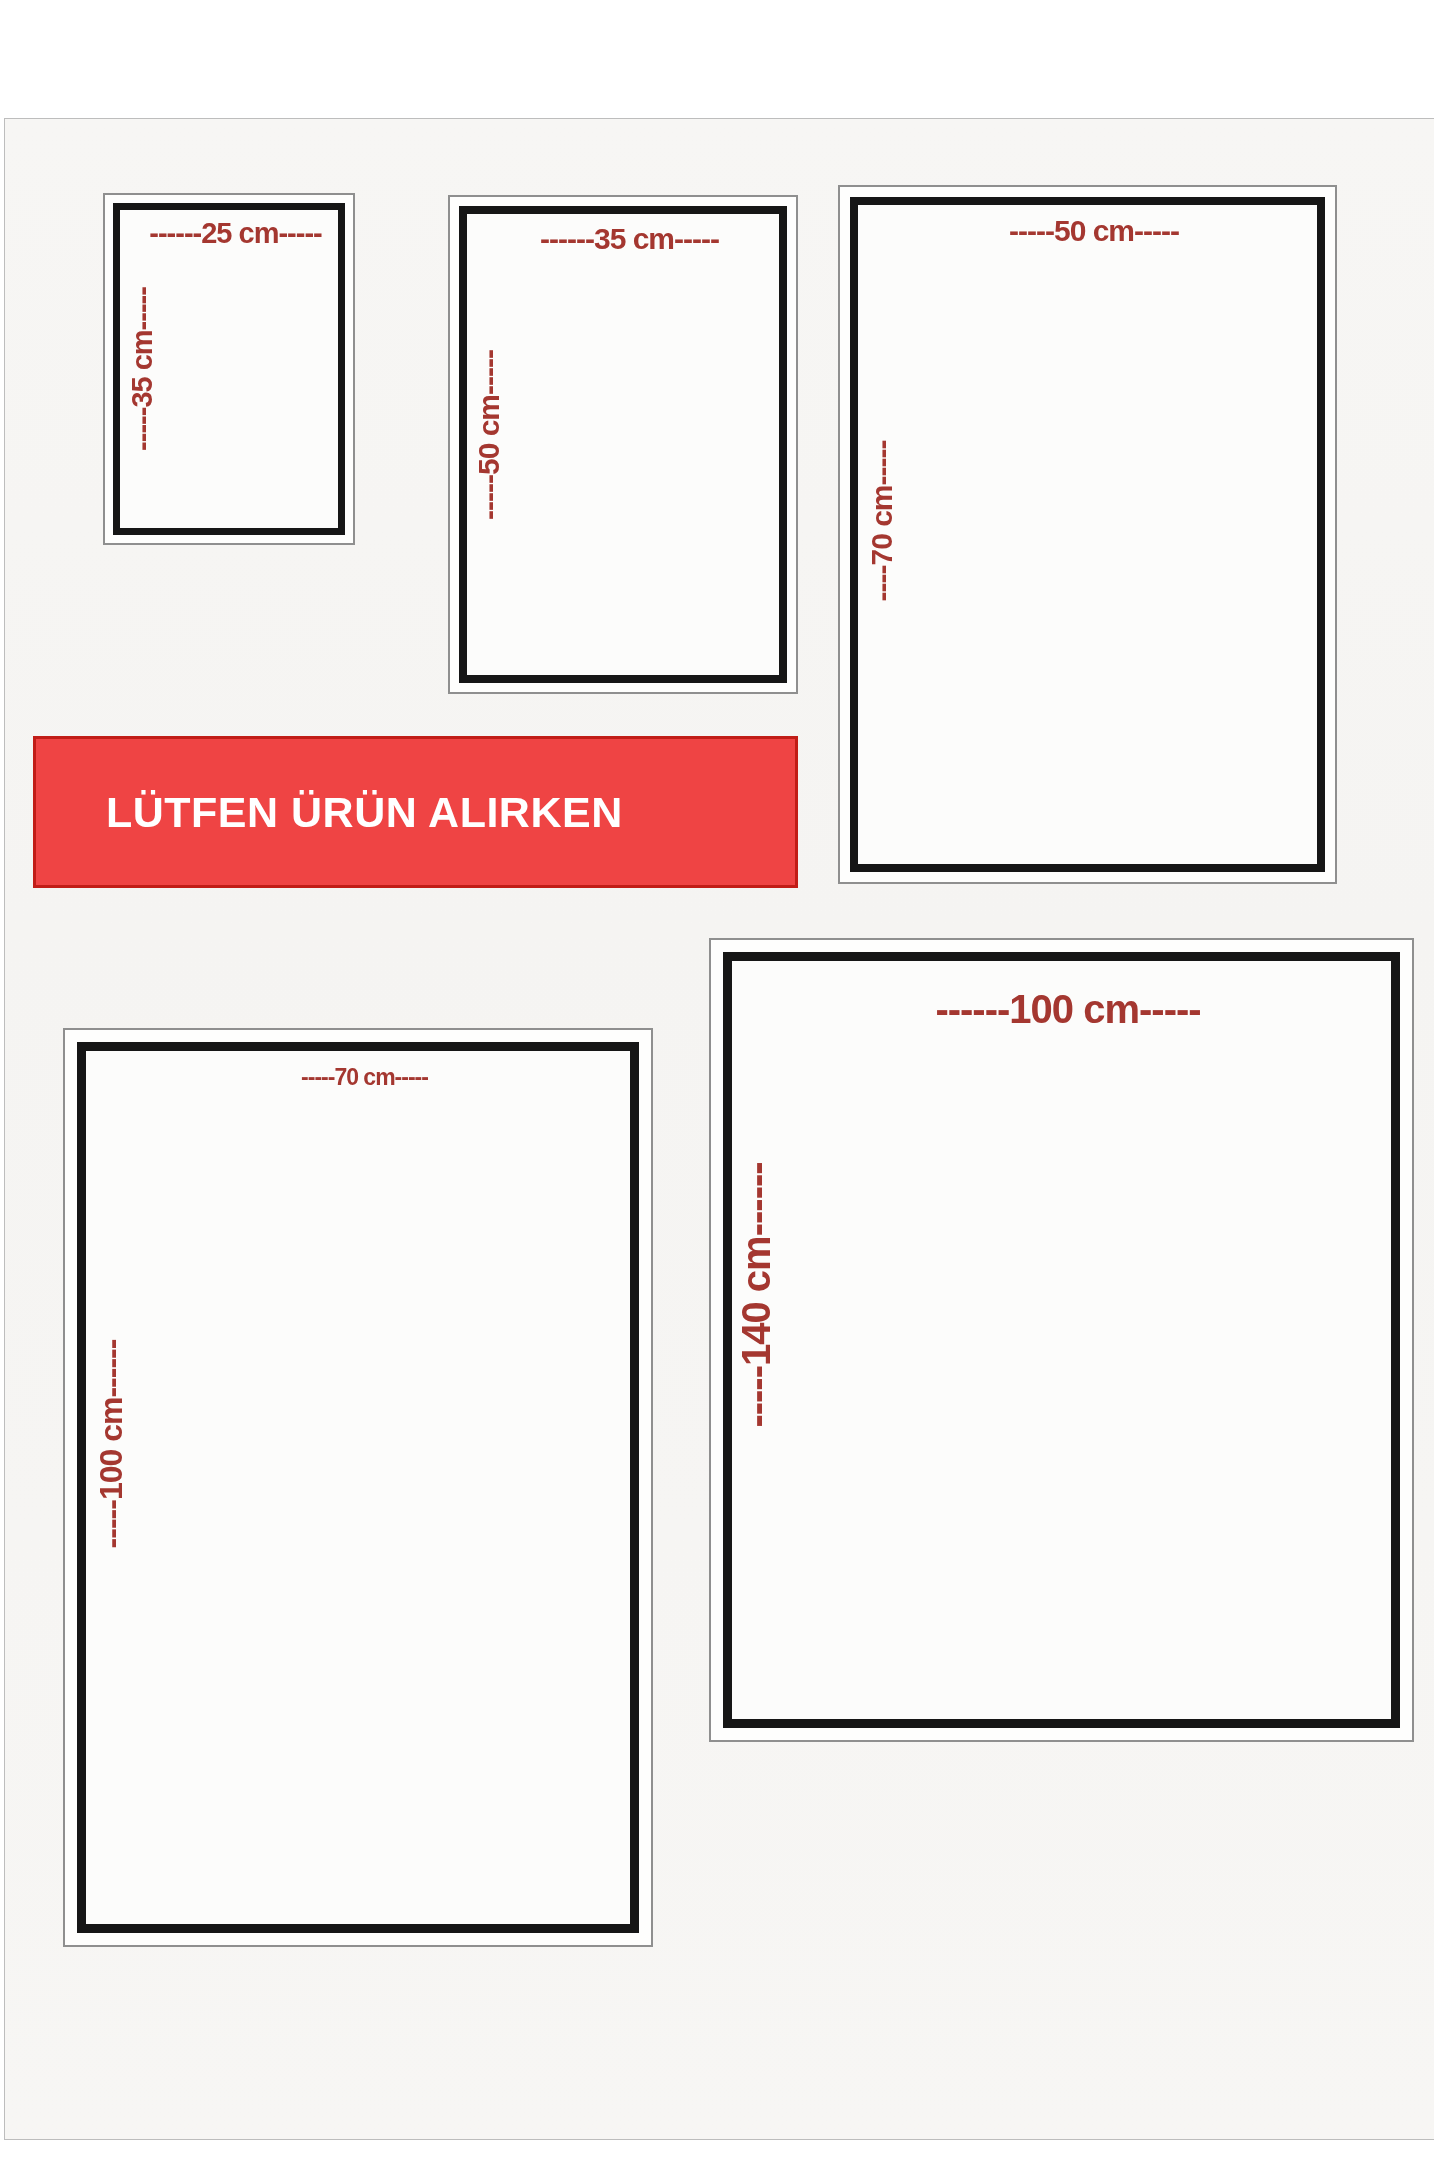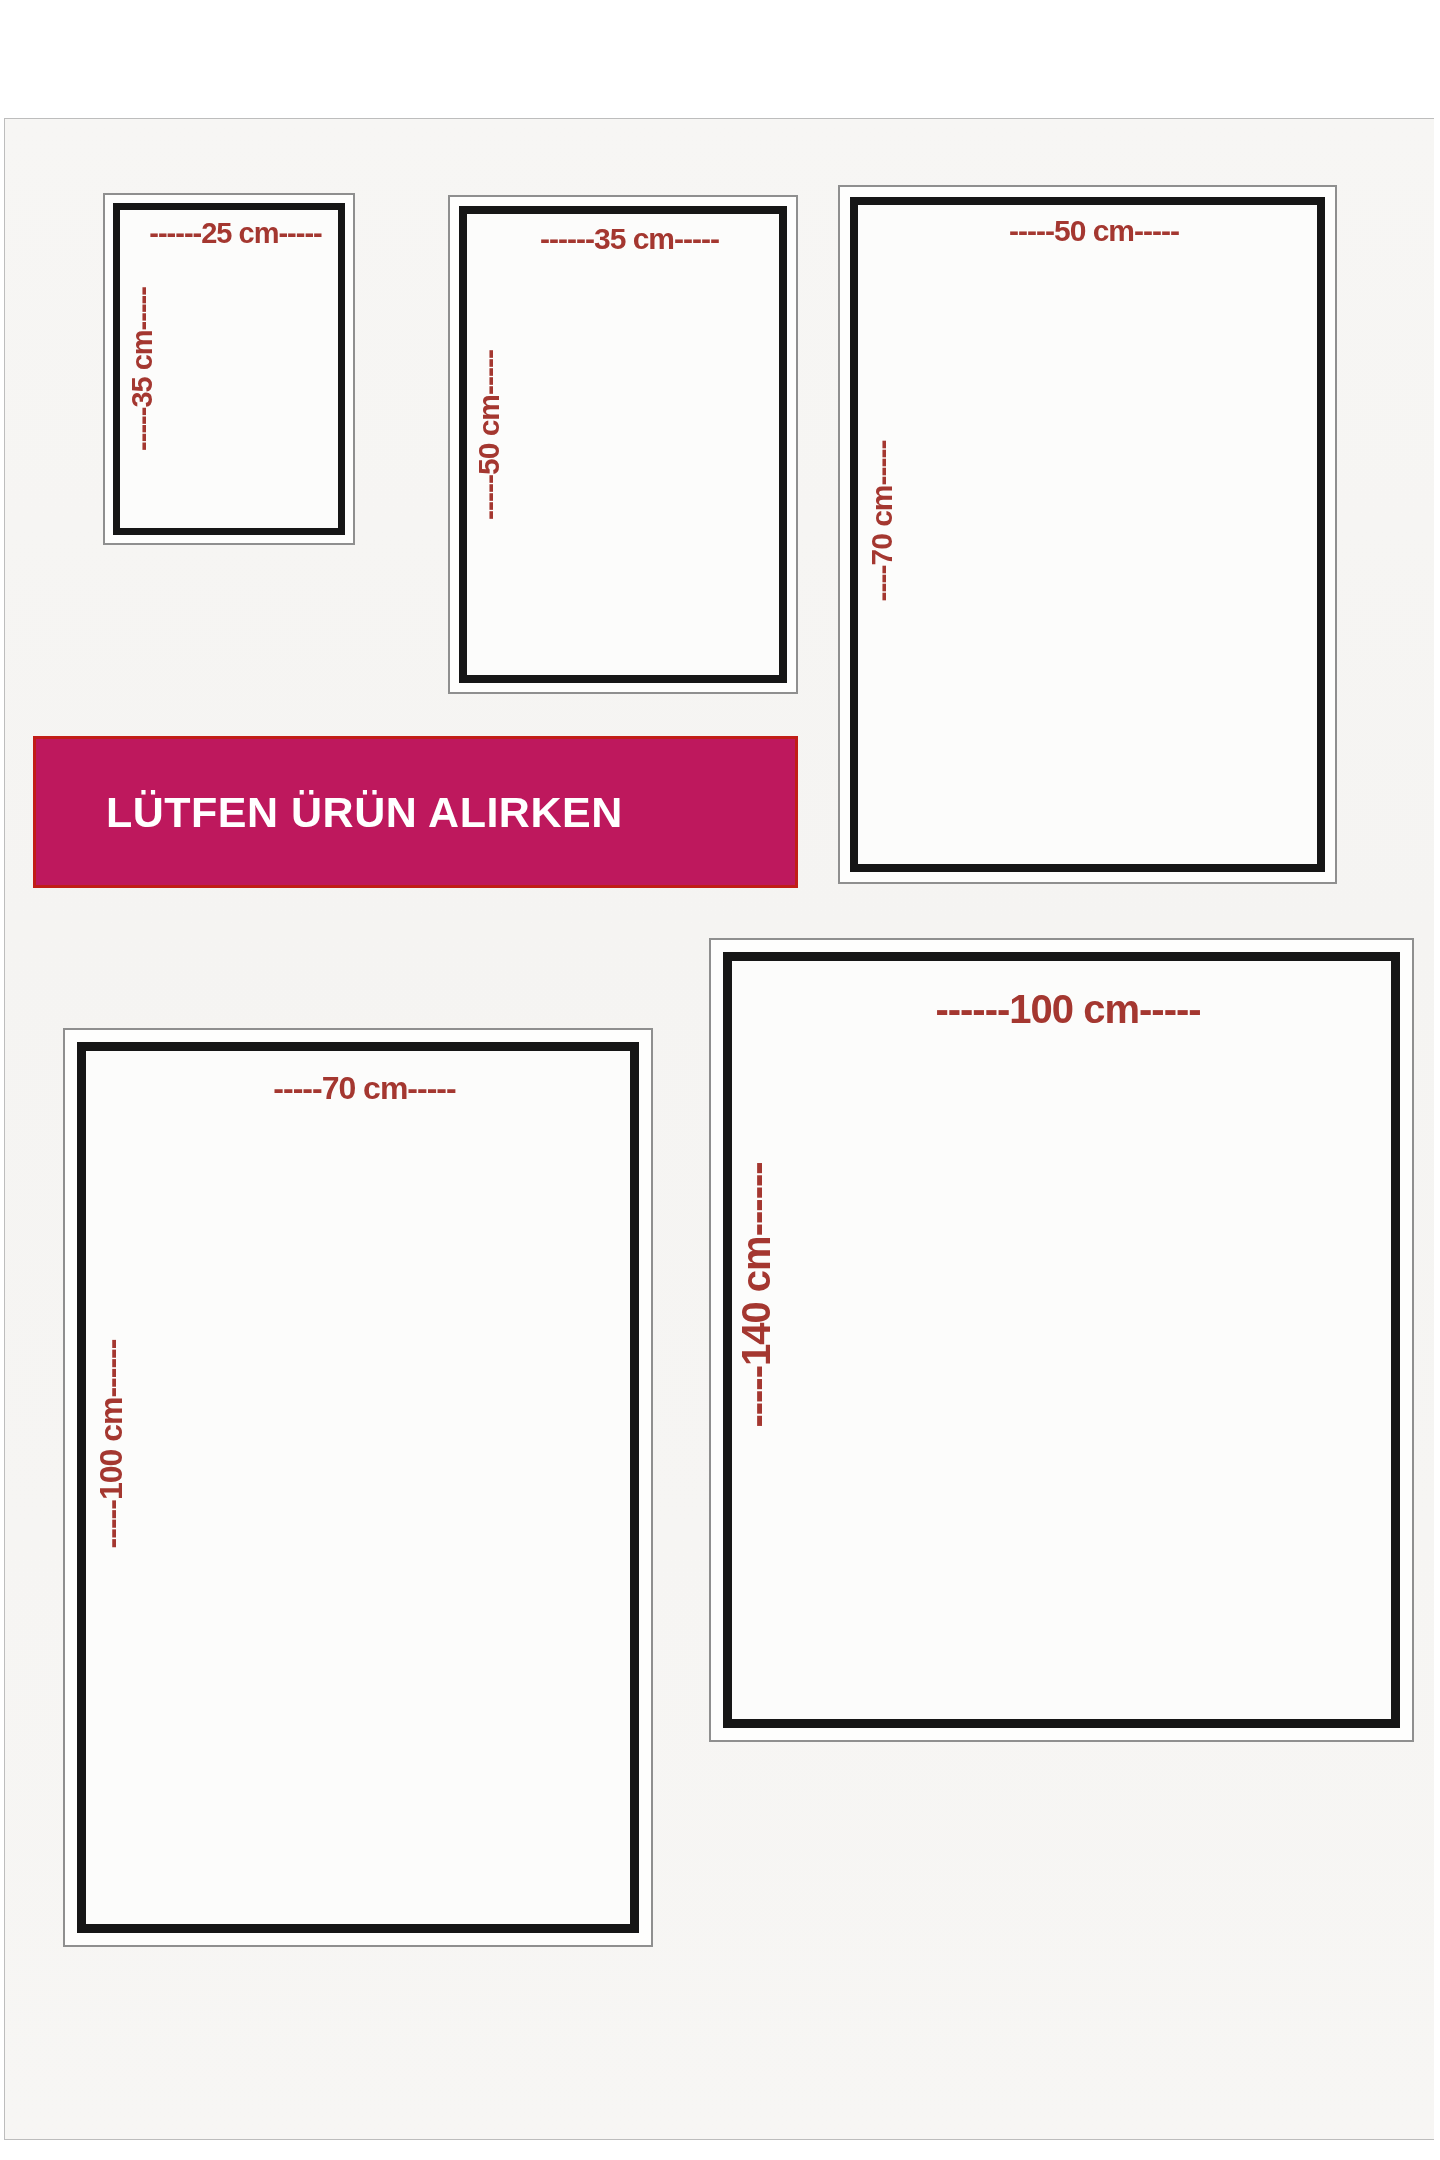--- a/index.html
+++ b/index.html
@@ -71,37 +71,37 @@
   #box-b .h-label { top: 8px;  font-size: 30px; }
   #box-b .v-label { left: 22px; top: 48%; font-size: 30px; }
 
   #box-c { left: 838px; top: 185px;  width: 499px; height: 699px; }
   #box-c .inner { left: 10px; top: 10px; right: 10px; bottom: 10px; border-width: 8px; }
   #box-c .h-label { top: 9px;  font-size: 30px; }
   #box-c .v-label { left: 24px; top: 48%; font-size: 30px; }
 
   #box-d { left: 63px;  top: 1028px; width: 590px; height: 919px; }
   #box-d .inner { left: 12px; top: 12px; right: 12px; bottom: 12px; }
-  #box-d .h-label { top: 19px; font-size: 32px; }
+  #box-d .h-label { top: 13px; font-size: 23px; }
   #box-d .v-label { left: 25px; top: 45%; font-size: 32px; }
 
   #box-e { left: 709px; top: 938px;  width: 705px; height: 804px; }
   #box-e .inner { left: 12px; top: 12px; right: 12px; bottom: 12px; }
   #box-e .h-label { top: 26px; font-size: 40px; }
   #box-e .v-label { left: 24px; top: 44%; font-size: 40px; }
 
   
   .banner {
     position: absolute;
     left: 33px;
     top: 736px;
     width: 765px;
     height: 152px;
     box-sizing: border-box;
-    background: #be185d;
+    background: #ef4444;
     border: 3px solid #c11d17;
     display: flex;
     flex-direction: column;
     justify-content: center;
     padding-left: 70px;
     gap: 8px;
   }
   .banner .line {
     color: #ffffff;
     font-weight: bold;

